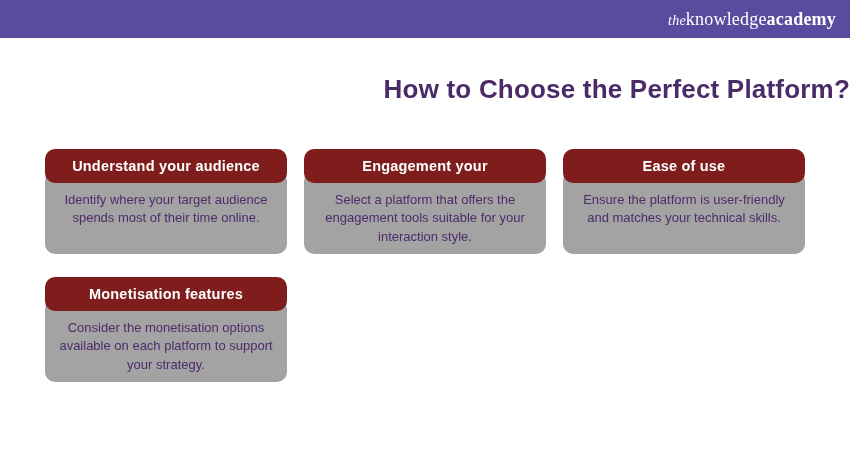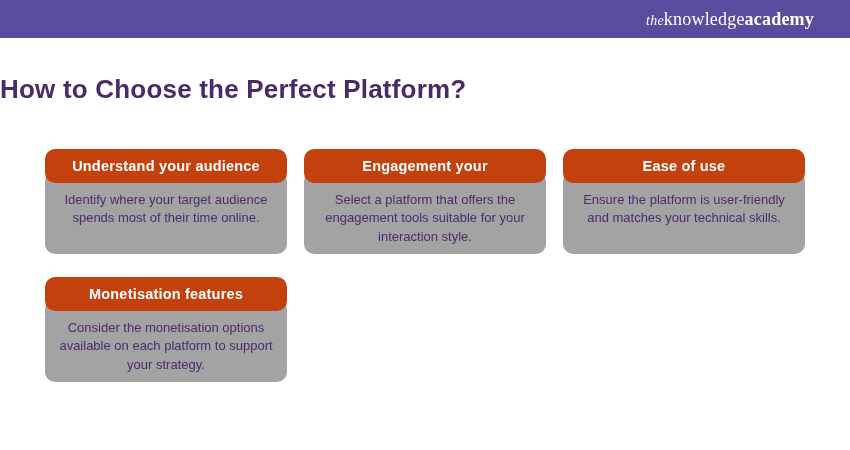--- a/index.html
+++ b/index.html
@@ -11,21 +11,21 @@
     overflow: hidden;
     font-family: "Liberation Sans", "DejaVu Sans", sans-serif;
   }
   .topbar {
     width: 100%;
     height: 38px;
     background: #5b4b9e;
     display: flex;
     align-items: center;
     justify-content: flex-end;
-    padding-right: 36px;
+    padding-right: 14px;
     box-sizing: border-box;
   }
   .logo {
     color: #ffffff;
     font-family: "Liberation Serif", "DejaVu Serif", serif;
     font-size: 18px;
     letter-spacing: 0.2px;
     white-space: nowrap;
   }
   .logo .logo-the {
@@ -33,42 +33,42 @@
     font-size: 14px;
   }
   .logo .logo-knowledge {
     font-weight: 400;
   }
   .logo .logo-academy {
     font-weight: 700;
   }
   .title {
     margin-top: 36px;
-    text-align: left;
+    text-align: right;
     font-size: 26px;
     font-weight: 700;
     color: #4b2a68;
     letter-spacing: 0.2px;
   }
   .grid {
     margin: 44px auto 0 auto;
     width: 760px;
     display: grid;
     grid-template-columns: repeat(3, 242px);
     column-gap: 17px;
     row-gap: 23px;
   }
   .card {
     position: relative;
     height: 105px;
   }
   .card-header {
     position: relative;
     z-index: 2;
-    background: #c2410c;
+    background: #7f1d1d;
     border-radius: 10px;
     height: 34px;
     display: flex;
     align-items: center;
     justify-content: center;
     color: #ffffff;
     font-size: 14.5px;
     font-weight: 700;
     letter-spacing: 0.2px;
   }

